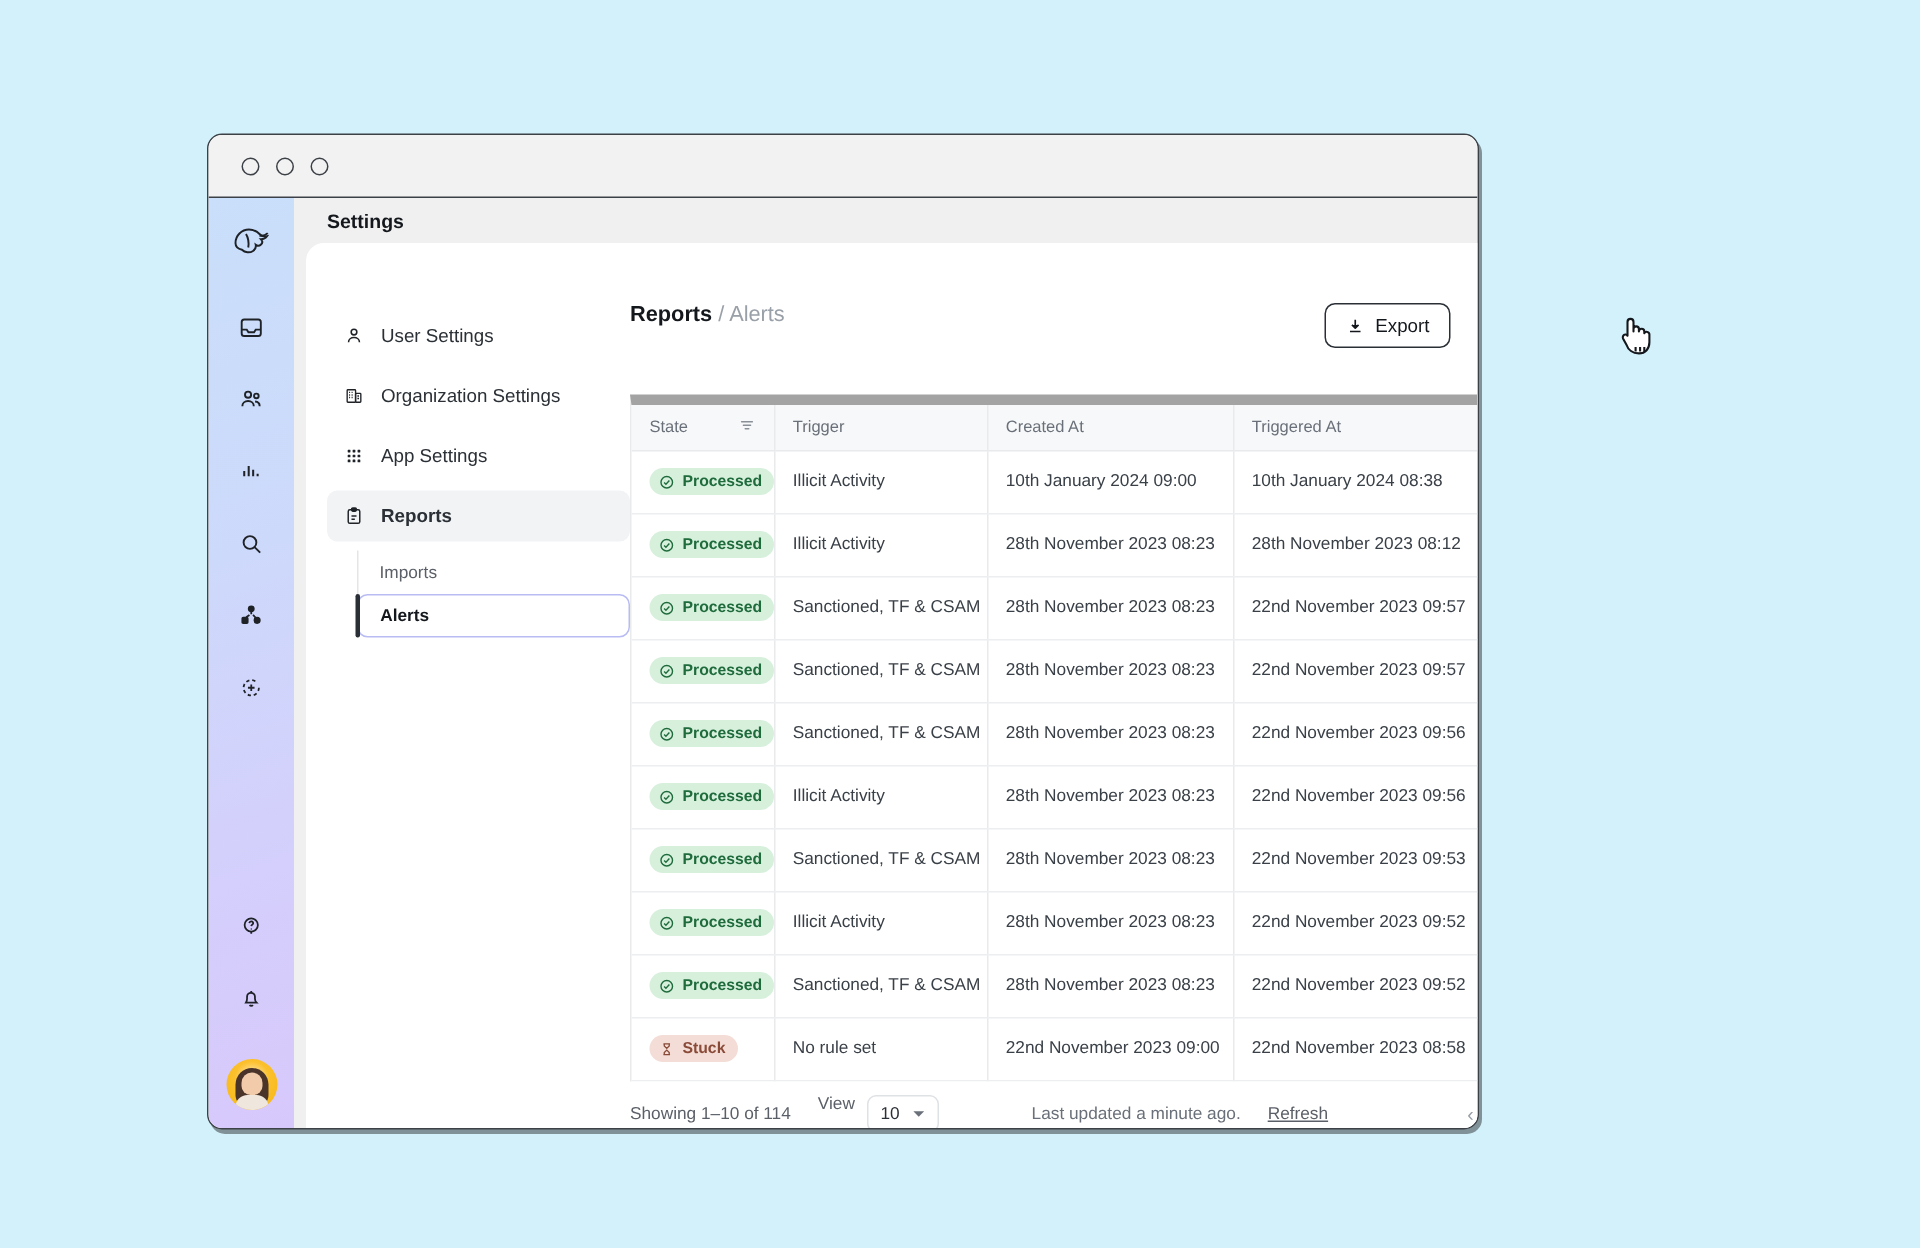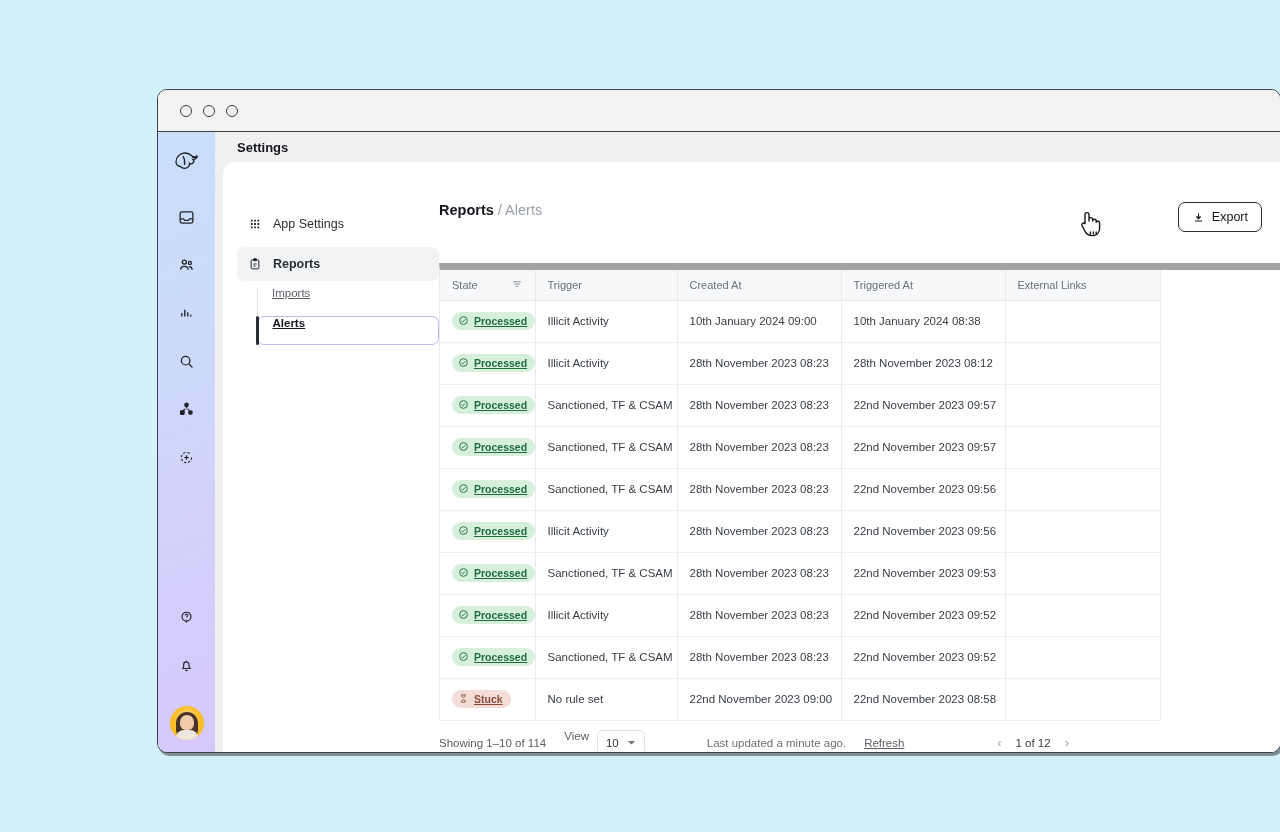--- a/index.html
+++ b/index.html
@@ -6,22 +6,22 @@
   html, body {
     width: 1280px; height: 832px;
     background: #d3f1fb;
     font-family: "Liberation Sans", sans-serif;
     overflow: hidden;
   }
 
   
   .window {
     position: absolute;
-    left: 157px; top: 89px;
-    width: 1124px; height: 664px;
+    left: 138px; top: 89px;
+    width: 848px; height: 664px;
     background: #ffffff;
     border: 1.5px solid #3c4147;
     border-radius: 10px;
     box-shadow: 2px 3px 0 rgba(60,65,71,.55);
     overflow: hidden;
     display: flex;
     flex-direction: column;
   }
   .titlebar {
     height: 42px;
@@ -130,28 +130,27 @@
     color: #2b3036;
     cursor: pointer;
     margin-bottom: 6px;
   }
   .nav-item.active { background: #f2f3f5; font-weight: bold; }
   .nav-ico { width: 15px; height: 15px; display:flex; align-items:center; justify-content:center; color:#1f2328; flex:0 0 auto;}
 
   .subnav { margin-left: 20px; border-left: 1.5px solid #e3e5e8; padding-left: 0; margin-bottom: 6px; }
   .sub-item {
     height: 29px;
-    display: flex; align-items: flex-start;
+    display: flex; align-items: center;
     padding-left: 14px;
     font-size: 11.5px;
     color: #5b6068;
     cursor: pointer;
     border-radius: 7px;
     position: relative;
-    text-decoration: underline;
   }
   .sub-item.active {
     color: #14181d;
     font-weight: bold;
     border: 1.4px solid #b9bcf3;
     background: #fff;
     margin-left: -1.5px;
     padding-left: 15px;
   }
   .sub-item.active::before {
@@ -217,27 +216,26 @@
     height: 42px;
     padding: 0 12px;
     font-size: 11.5px;
     color: #3a4047;
     border-right: 1px solid #e8eaec;
     border-bottom: 1px solid #eceef0;
     white-space: nowrap;
     overflow: hidden;
   }
   .badge {
-    display: inline-flex; align-items: flex-start; gap: 5px;
+    display: inline-flex; align-items: center; gap: 5px;
     padding: 3px 8px 3px 6px;
     border-radius: 11px;
     font-size: 10.5px;
     font-weight: bold;
     white-space: nowrap;
-    text-decoration: underline;
   }
   .badge.processed { background: #d6f0dc; color: #1f6b3c; }
   .badge.stuck { background: #f3ddd6; color: #8a4a38; }
 
   .col-state { width: 95px; }
   .col-trigger { width: 142px; }
   .col-created { width: 164px; }
   .col-triggered { width: 164px; }
   .col-links { width: 155px; }
 
@@ -361,21 +359,40 @@
 
     <div class="main">
       <div class="apphead">
         <span class="title">Settings</span>
       </div>
 
       <div class="content-card">
 
         <div class="settings-nav">
 
-
+          <div class="nav-item">
+            <span class="nav-ico">
+              <svg width="14" height="14" viewBox="0 0 20 20" fill="none" stroke="#1f2328" stroke-width="1.5">
+                <circle cx="10" cy="6.2" r="2.7"></circle>
+                  <path d="M4.8 16c0-2.9 2.3-4.6 5.2-4.6s5.2 1.7 5.2 4.6"></path>
+              </svg>
+            </span>
+            <span>User Settings</span>
+          </div>
+
+          <div class="nav-item">
+            <span class="nav-ico">
+              <svg width="14" height="14" viewBox="0 0 20 20" fill="none" stroke="#1f2328" stroke-width="1.3">
+                <rect x="3.5" y="4" width="8" height="12" rx=".7"></rect>
+                <rect x="11.5" y="7.5" width="5" height="8.5" rx=".7"></rect>
+                <path d="M5.3 6.6h1M7.7 6.6h1M5.3 9h1M7.7 9h1M5.3 11.4h1M7.7 11.4h1M13.2 10h1.6M13.2 12.4h1.6"></path>
+              </svg>
+            </span>
+            <span>Organization Settings</span>
+          </div>
 
           <div class="nav-item">
             <span class="nav-ico">
               <svg width="14" height="14" viewBox="0 0 20 20" fill="#1f2328">
                 <rect x="4" y="4" width="2.6" height="2.6" rx=".4"></rect>
                   <rect x="8.7" y="4" width="2.6" height="2.6" rx=".4"></rect>
                   <rect x="13.4" y="4" width="2.6" height="2.6" rx=".4"></rect>
                 <rect x="4" y="8.7" width="2.6" height="2.6" rx=".4"></rect>
                   <rect x="8.7" y="8.7" width="2.6" height="2.6" rx=".4"></rect>
                   <rect x="13.4" y="8.7" width="2.6" height="2.6" rx=".4"></rect>

